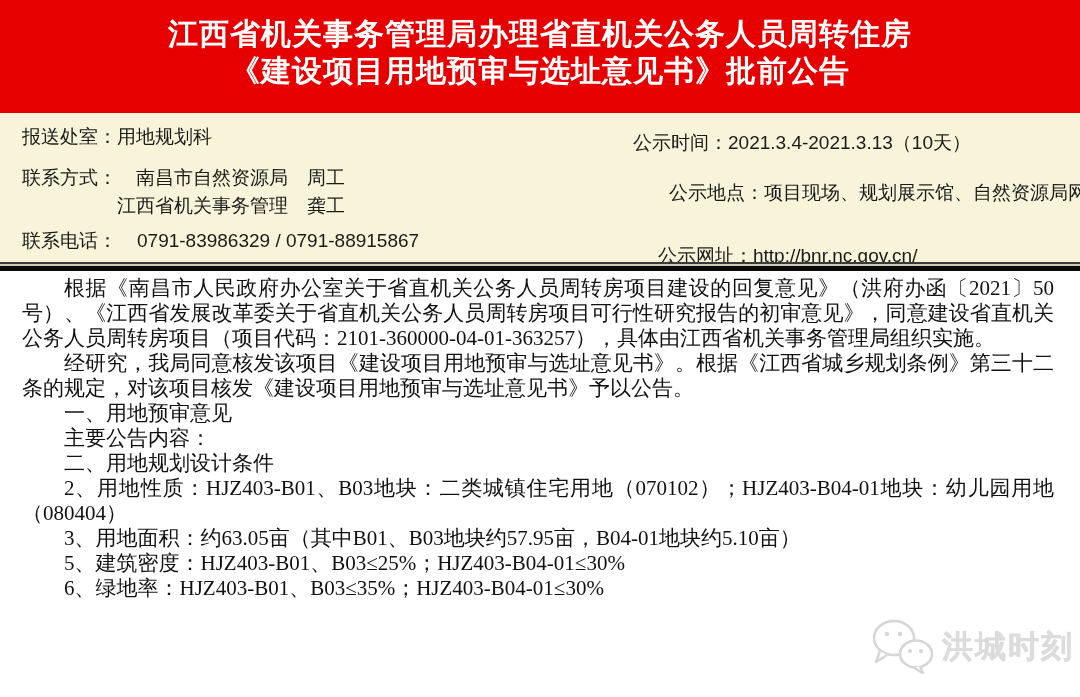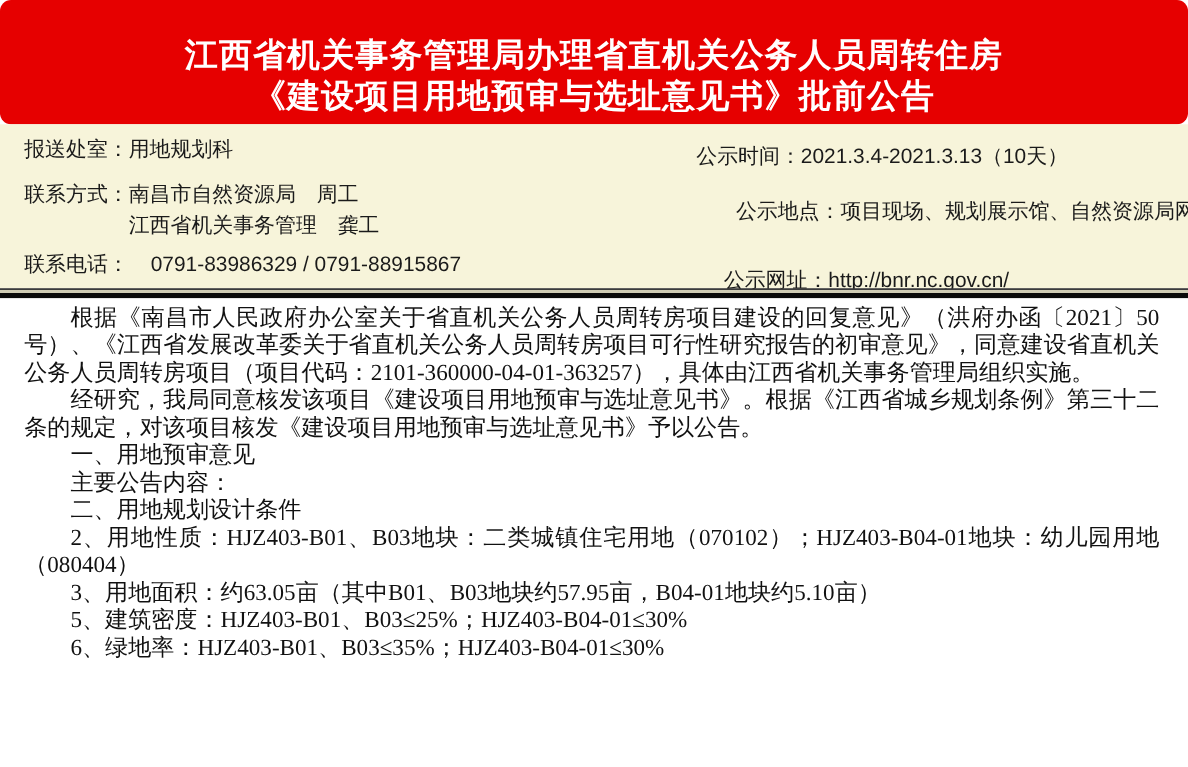--- a/index.html
+++ b/index.html
@@ -16,38 +16,38 @@
   .header {
     position: absolute;
     left: 0; top: 0;
     width: 1080px; height: 113px;
     background: #e60000;
     color: #ffffff;
     display: flex;
     flex-direction: column;
     align-items: center;
     justify-content: flex-start;
-    padding-top: 32px;
-    border-radius: 10px;
+    padding-top: 15px;
   }
   .title-line {
     font-size: 30px;
     font-weight: bold;
     line-height: 37px;
     letter-spacing: 1px;
     white-space: nowrap;
   }
   
   .info {
     position: absolute;
     left: 0; top: 113px;
     width: 1080px; height: 149px;
     background: #f7f4da;
     color: #1a1a1a;
     font-size: 19px;
+    text-align: right;
   }
   .info-row {
     position: absolute;
     display: flex;
     align-items: flex-start;
     white-space: nowrap;
     line-height: 28px;
   }
   .info-label { flex: none; }
   
@@ -142,14 +142,29 @@
     <p>经研究，我局同意核发该项目《建设项目用地预审与选址意见书》。根据《江西省城乡规划条例》第三十二条的规定，对该项目核发《建设项目用地预审与选址意见书》予以公告。</p>
     <p>一、用地预审意见</p>
     <p>主要公告内容：</p>
     <p>二、用地规划设计条件</p>
     <p>2、用地性质：HJZ403-B01、B03地块：二类城镇住宅用地（070102）；HJZ403-B04-01地块：幼儿园用地（080404）</p>
     <p>3、用地面积：约63.05亩（其中B01、B03地块约57.95亩，B04-01地块约5.10亩）</p>
     <p>5、建筑密度：HJZ403-B01、B03≤25%；HJZ403-B04-01≤30%</p>
     <p>6、绿地率：HJZ403-B01、B03≤35%；HJZ403-B04-01≤30%</p>
   </div>
 
+  <div class="watermark">
+    <span>
+      <svg width="66" height="58" viewBox="0 0 66 58" fill="none" xmlns="http://www.w3.org/2000/svg">
+        <ellipse cx="24" cy="22" rx="20" ry="17" stroke="#d6d6d6" stroke-width="2.5" fill="#ffffff"></ellipse>
+        <path d="M10 35 L6 46 L17 39" stroke="#d6d6d6" stroke-width="2.5" fill="#ffffff" stroke-linejoin="round"></path>
+        <circle cx="17" cy="18" r="2.2" fill="#d6d6d6"></circle>
+        <circle cx="30" cy="18" r="2.2" fill="#d6d6d6"></circle>
+        <ellipse cx="46" cy="38" rx="16" ry="13.5" stroke="#d6d6d6" stroke-width="2.5" fill="#ffffff"></ellipse>
+        <path d="M50 50 L53 57 L44 52" stroke="#d6d6d6" stroke-width="2.5" fill="#ffffff" stroke-linejoin="round"></path>
+        <circle cx="40" cy="35" r="2" fill="#d6d6d6"></circle>
+        <circle cx="51" cy="35" r="2" fill="#d6d6d6"></circle>
+      </svg>
+    </span>
+    <span class="watermark-text">洪城时刻</span>
+  </div>
 
 </div>
 
 </body></html>

